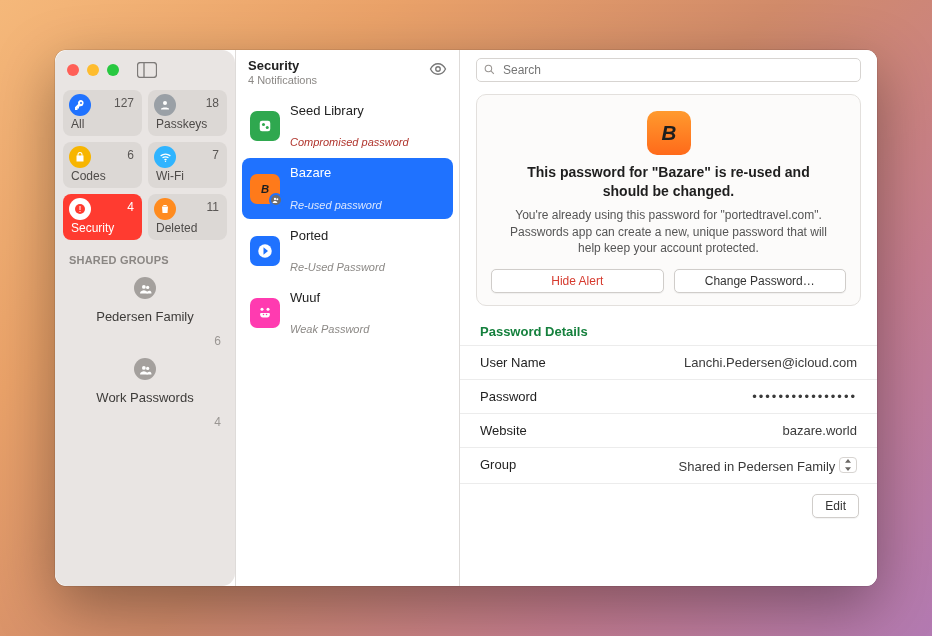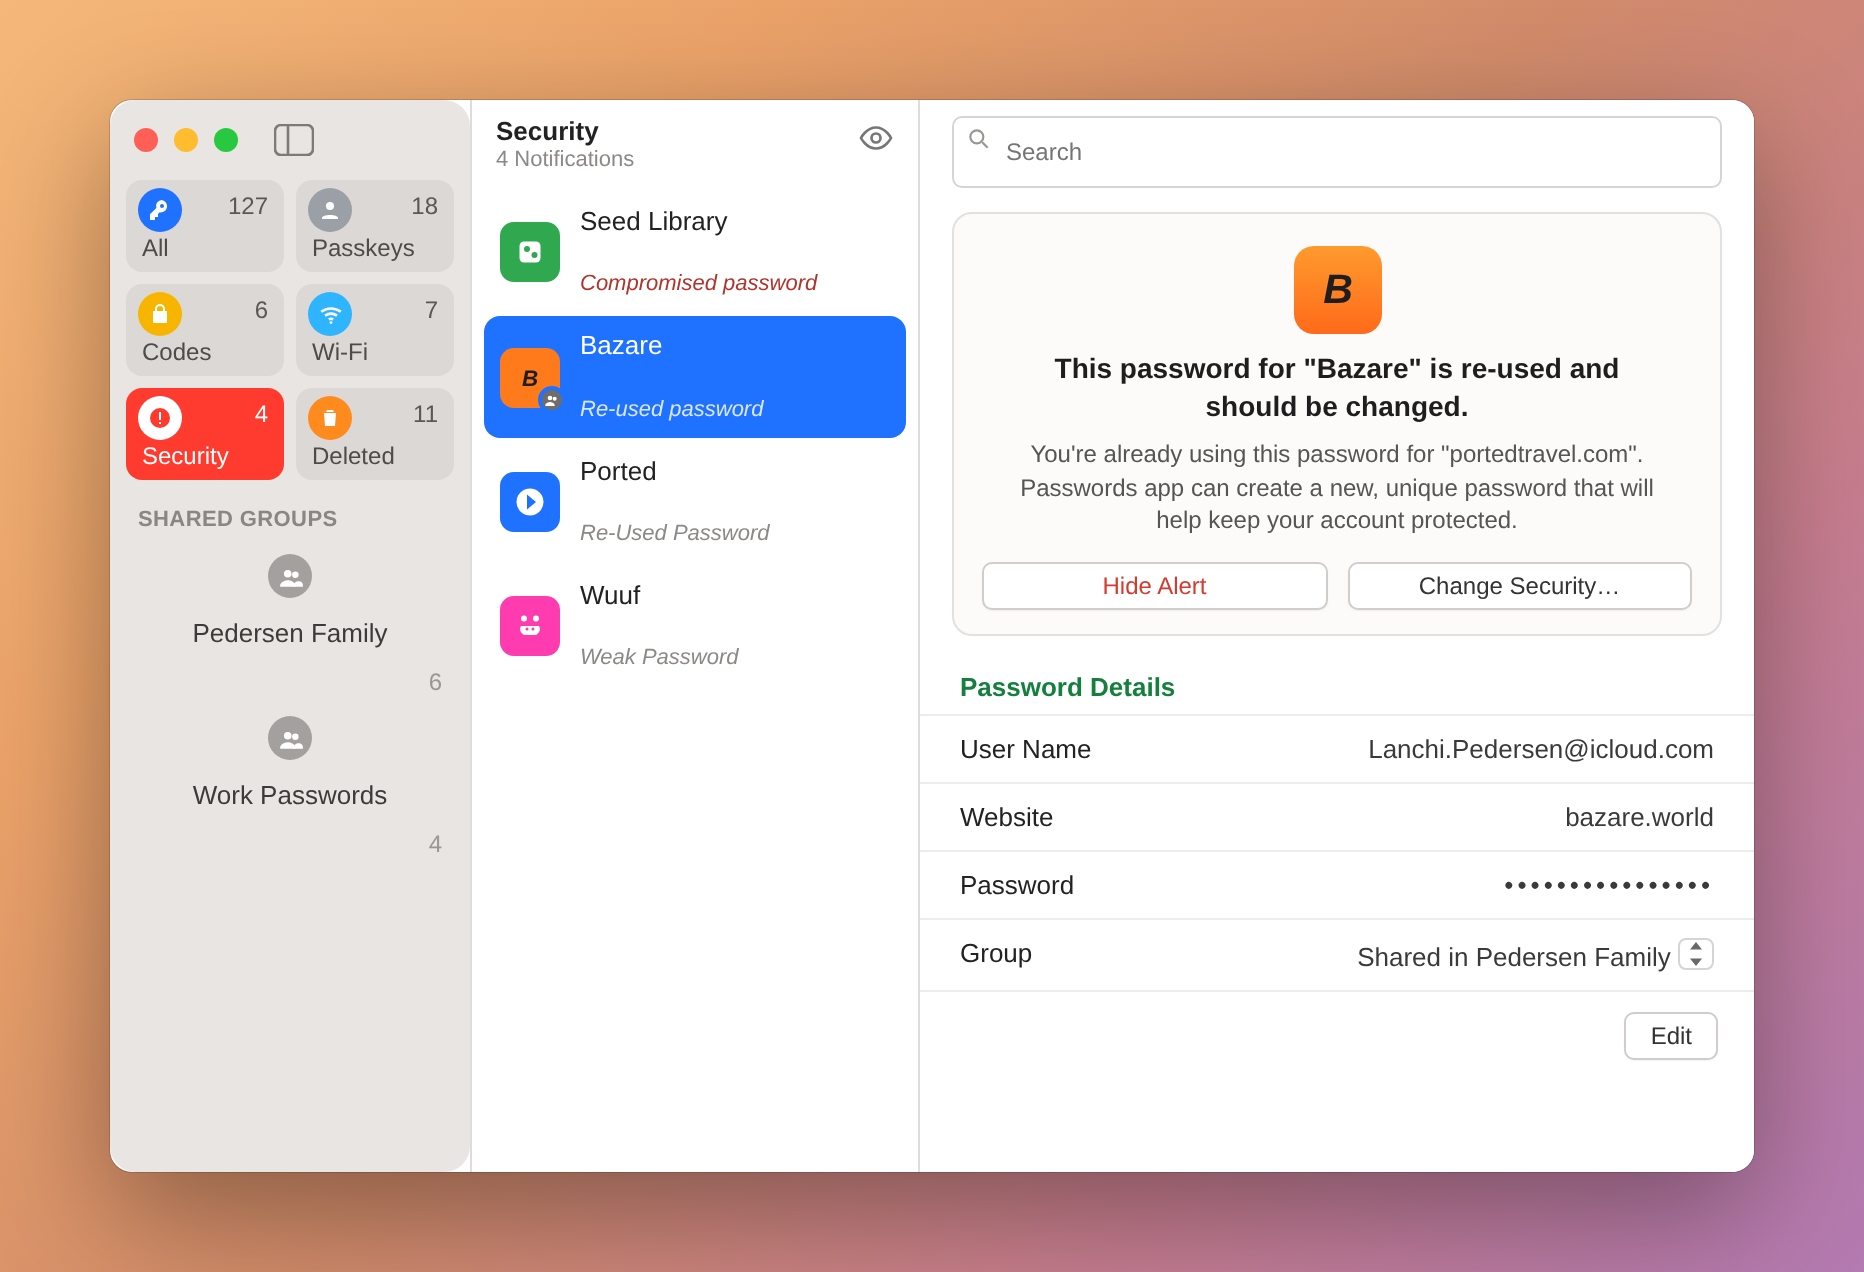--- a/index.html
+++ b/index.html
@@ -46,21 +46,21 @@
   .item .isub{font-size:11px; color:#b0342c; line-height:1.1; margin-top:18px;font-style:italic;}
   .item .isub.gray{color:#8b8885;}
   .item.sel{background:#1f72ff;}
   .item.sel .iname{color:#fff;} .item.sel .isub{color:#dbe7ff;}
   .badge-mini{position:absolute; right:-3px; bottom:-3px; width:14px; height:14px; border-radius:50%; background:#6f6c6a; border:2px solid #fff; display:flex;align-items:center;justify-content:center;}
   .item.sel .badge-mini{border-color:#1f72ff;}
   
   .detail { flex:1; background:#fff; display:flex; flex-direction:column; }
   .det-top { padding:8px 16px 0 16px; }
   .search { position:relative; }
-  .search input { width:100%; height:36px; border:1px solid #d7d4d1; border-radius:5px; background:#fff; padding:0 8px 0 26px; font-size:12px; color:#333; outline:none;}
+  .search input { width:100%; height:24px; border:1px solid #d7d4d1; border-radius:5px; background:#fff; padding:0 8px 0 26px; font-size:12px; color:#333; outline:none;}
   .search svg { position:absolute; left:7px; top:5px; color:#9a9693; }
   .alert-card { margin:12px 16px 0 16px; border:1px solid #e3e0dd; border-radius:10px; background:#fcfbfa; padding:16px 14px 12px; text-align:center;}
   .app-logo{width:44px;height:44px;border-radius:10px;margin:0 auto 8px;display:flex;align-items:center;justify-content:center;}
   .alert-title{font-size:14px;font-weight:700;color:#1e1e1e; line-height:1.35; padding:0 20px 6px;}
   .alert-body{font-size:12px;color:#555;line-height:1.4;padding:0 12px;}
   .alert-actions{display:flex; gap:10px; margin-top:12px;}
   .btn{flex:1;height:24px;border:1px solid #d0cdca;border-radius:5px;background:#fff;font-size:12px;color:#333;cursor:pointer; box-shadow:0 .5px 1px rgba(0,0,0,.05);}
   .btn.red{color:#d63a2e;}
   .det-section-title{font-size:13px;font-weight:700;color:#15803d;padding:18px 20px 6px;}
   .kv{border-top:1px solid #ececec;}
@@ -280,37 +280,37 @@
     <div class="alert-card">
       <div class="app-logo" style="background:linear-gradient(180deg,#ff9a2e,#ff6a1a)">
         <svg width="26" height="26" viewBox="0 0 24 24">
             <text x="12" y="18" text-anchor="middle" font-size="19" font-weight="800" fill="#1e1e1e" font-style="italic">B</text>
           </svg>
       </div>
       <div class="alert-title">This password for "Bazare" is re-used and should be changed.</div>
       <div class="alert-body">You're already using this password for "portedtravel.com". Passwords app can create a new, unique password that will help keep your account protected.</div>
       <div class="alert-actions">
         <button class="btn red">Hide Alert</button>
-        <button class="btn">Change Security…</button>
+        <button class="btn">Change Password…</button>
       </div>
     </div>
 
     <div class="det-section-title">Password Details</div>
     <div class="kv">
       <div class="kvrow">
         <span class="k">User Name</span>
         <span class="v">Lanchi.Pedersen@icloud.com</span>
       </div>
       <div class="kvrow">
+        <span class="k">Password</span>
+        <span class="v" style="letter-spacing:2px">••••••••••••••••</span>
+      </div>
+      <div class="kvrow">
         <span class="k">Website</span>
         <span class="v">bazare.world</span>
-      </div>
-      <div class="kvrow">
-        <span class="k">Password</span>
-        <span class="v" style="letter-spacing:2px">••••••••••••••••</span>
       </div>
       <div class="kvrow">
         <span class="k">Group</span>
         <span class="v">
           <span>Shared in Pedersen Family</span>
           <span class="sel-box">
             <svg width="8" height="12" viewBox="0 0 10 16" fill="currentColor">
                 <path d="M5 0l4 5H1zM5 16l4-5H1z"></path>
               </svg>
           </span>

